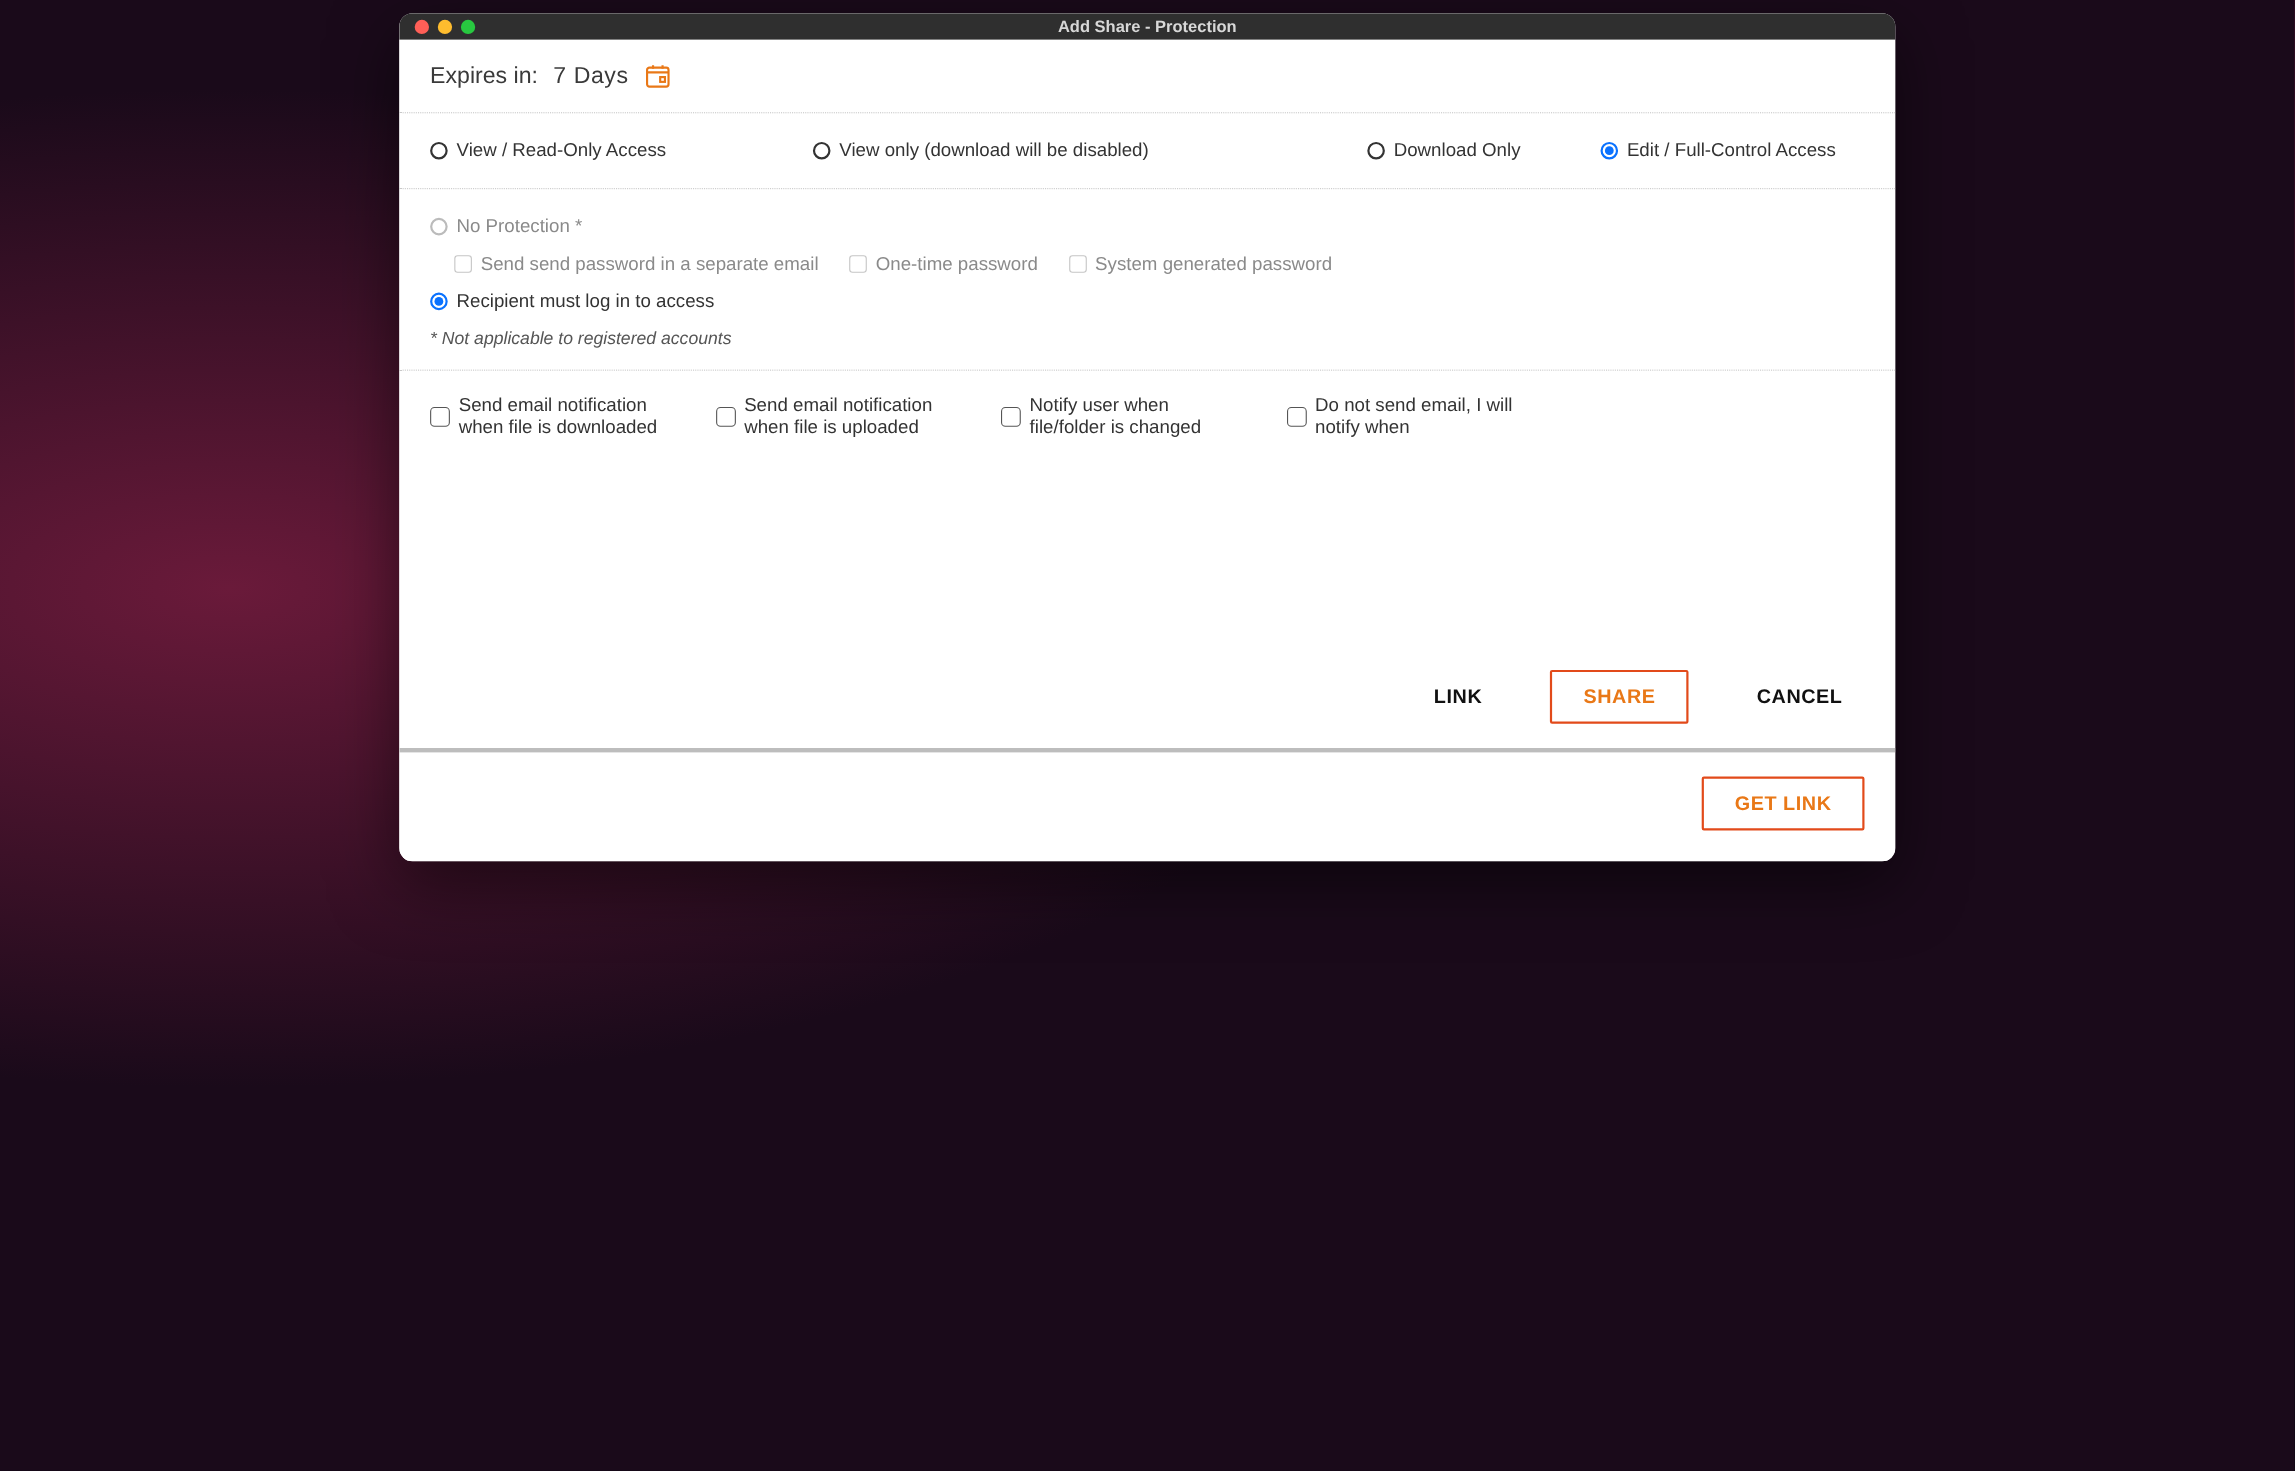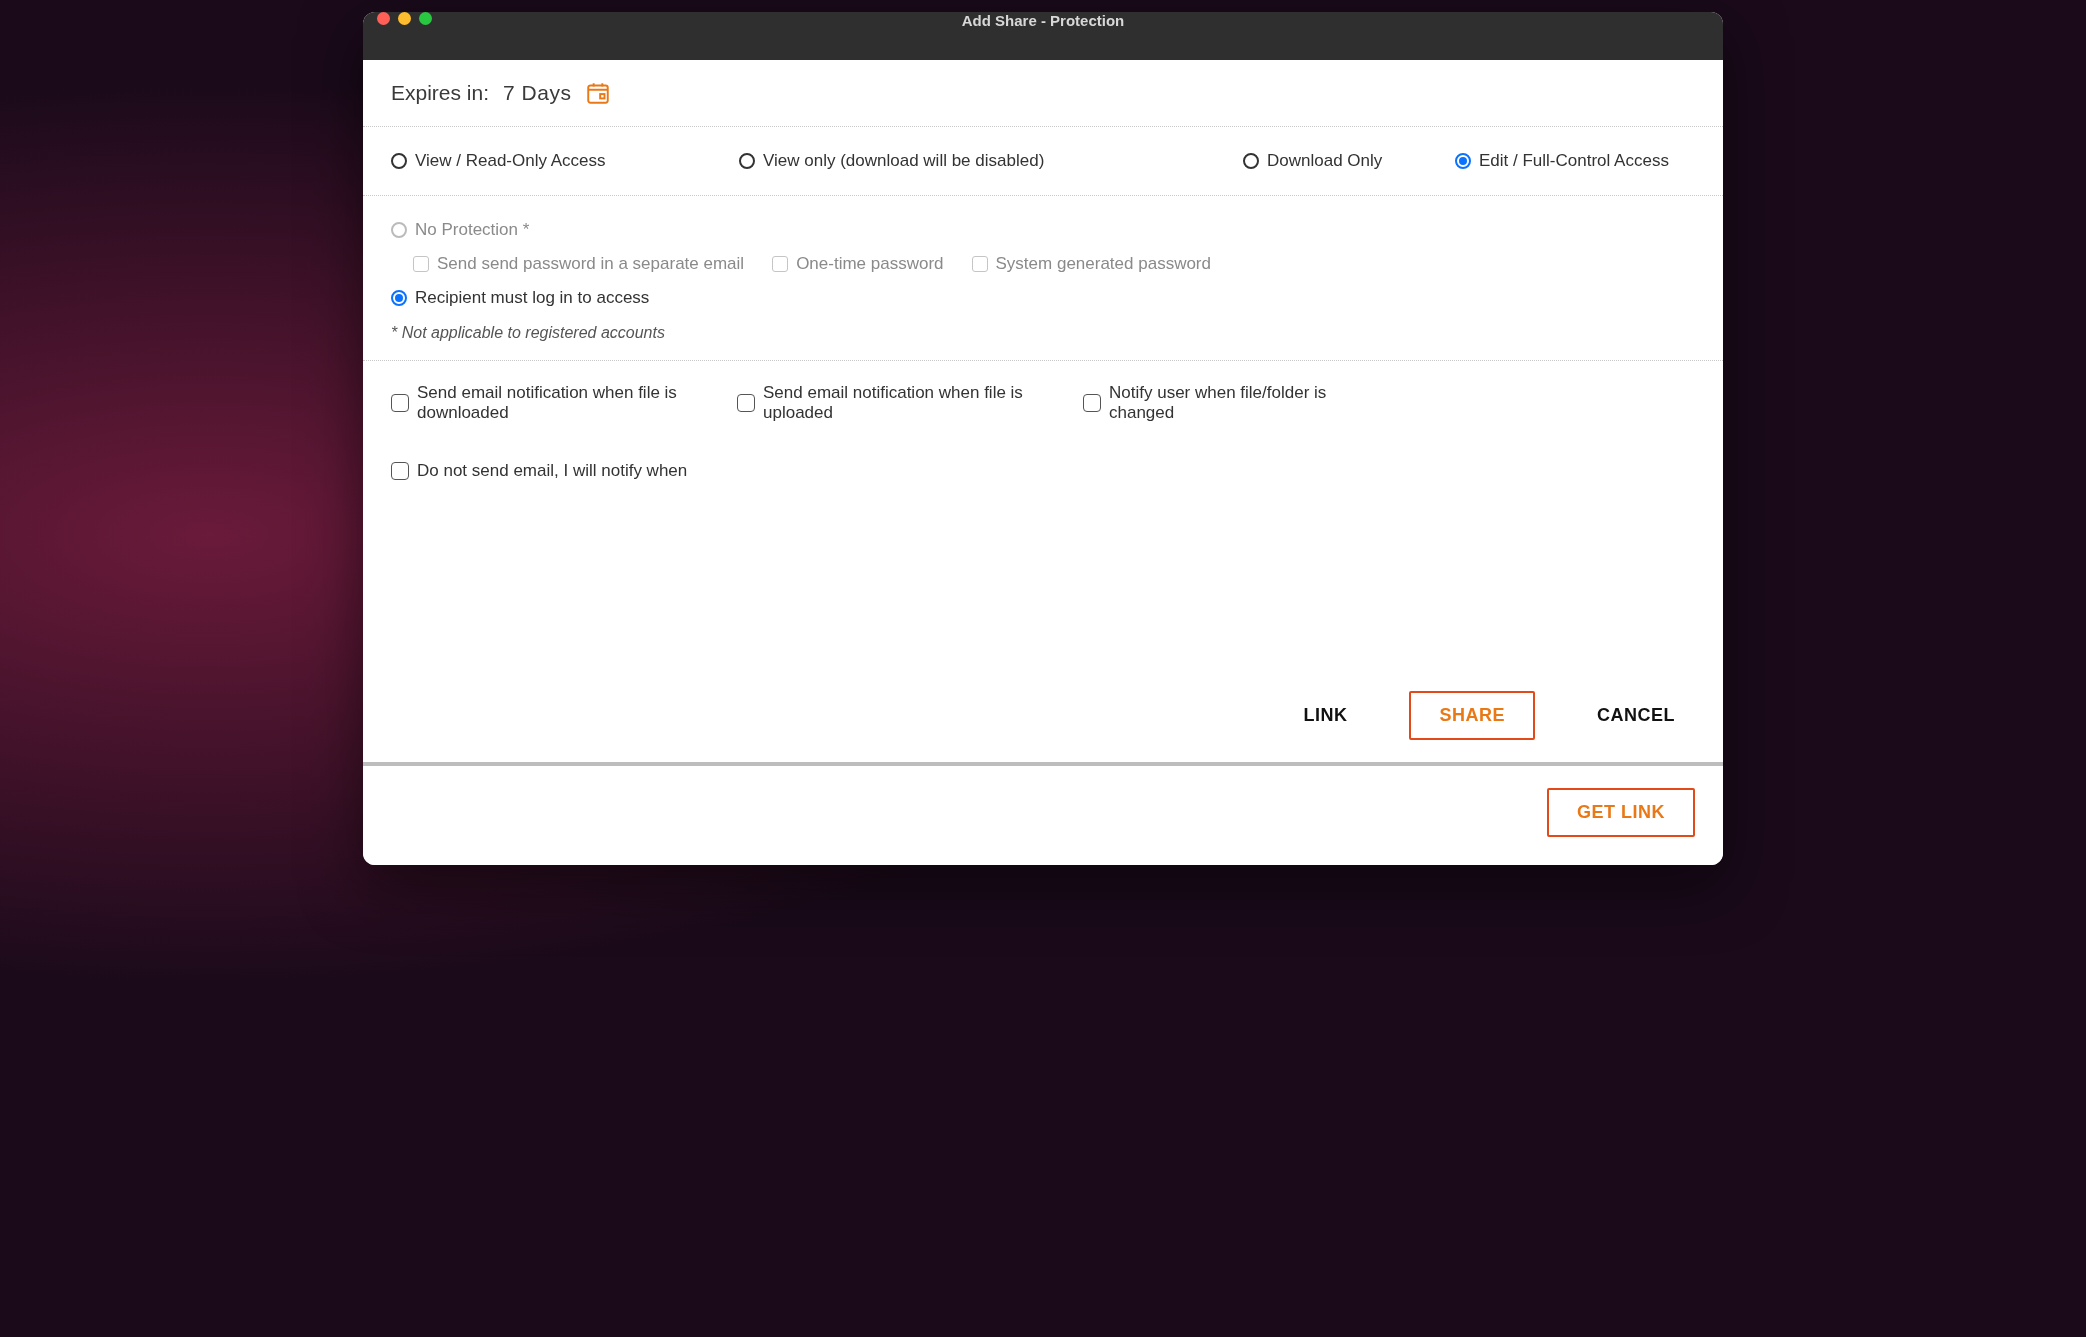--- a/index.html
+++ b/index.html
@@ -23,24 +23,24 @@
     position: relative;
     z-index: 1;
     width: 1360px;
     margin: 12px auto;
     background: #fff;
     border-radius: 12px;
     overflow: hidden;
     box-shadow: 0 20px 60px rgba(0,0,0,0.5);
   }
   .titlebar {
-    height: 48px;
+    height: 24px;
     background: #2f2f2f;
     display: flex;
-    align-items: flex-start;
+    align-items: center;
     position: relative;
   }
   .traffic {
     display: flex;
     gap: 8px;
     padding-left: 14px;
   }
   .traffic span {
     width: 13px; height: 13px; border-radius: 50%;
     display: inline-block;
@@ -114,21 +114,21 @@
     font-style: italic; color: #555; margin-top: 16px; font-size: 16px;
   }
 
   .section-notify {
     padding: 22px 28px 10px 28px;
     font-size: 17px;
     color: #333;
   }
   .notify-grid {
     display: grid;
-    grid-template-columns: 1fr 1fr 1fr;
+    grid-template-columns: 1fr 1fr 1fr 1fr;
     column-gap: 40px;
     row-gap: 12px;
     max-width: 1000px;
     gap: 38px;
   }
   .notify-grid .check-wrap { cursor: pointer; }
   .notify-grid .checkbox { width: 18px; height: 18px; border-color: #555; border-radius: 4px; }
 
   .footer-actions {
     display: flex;

